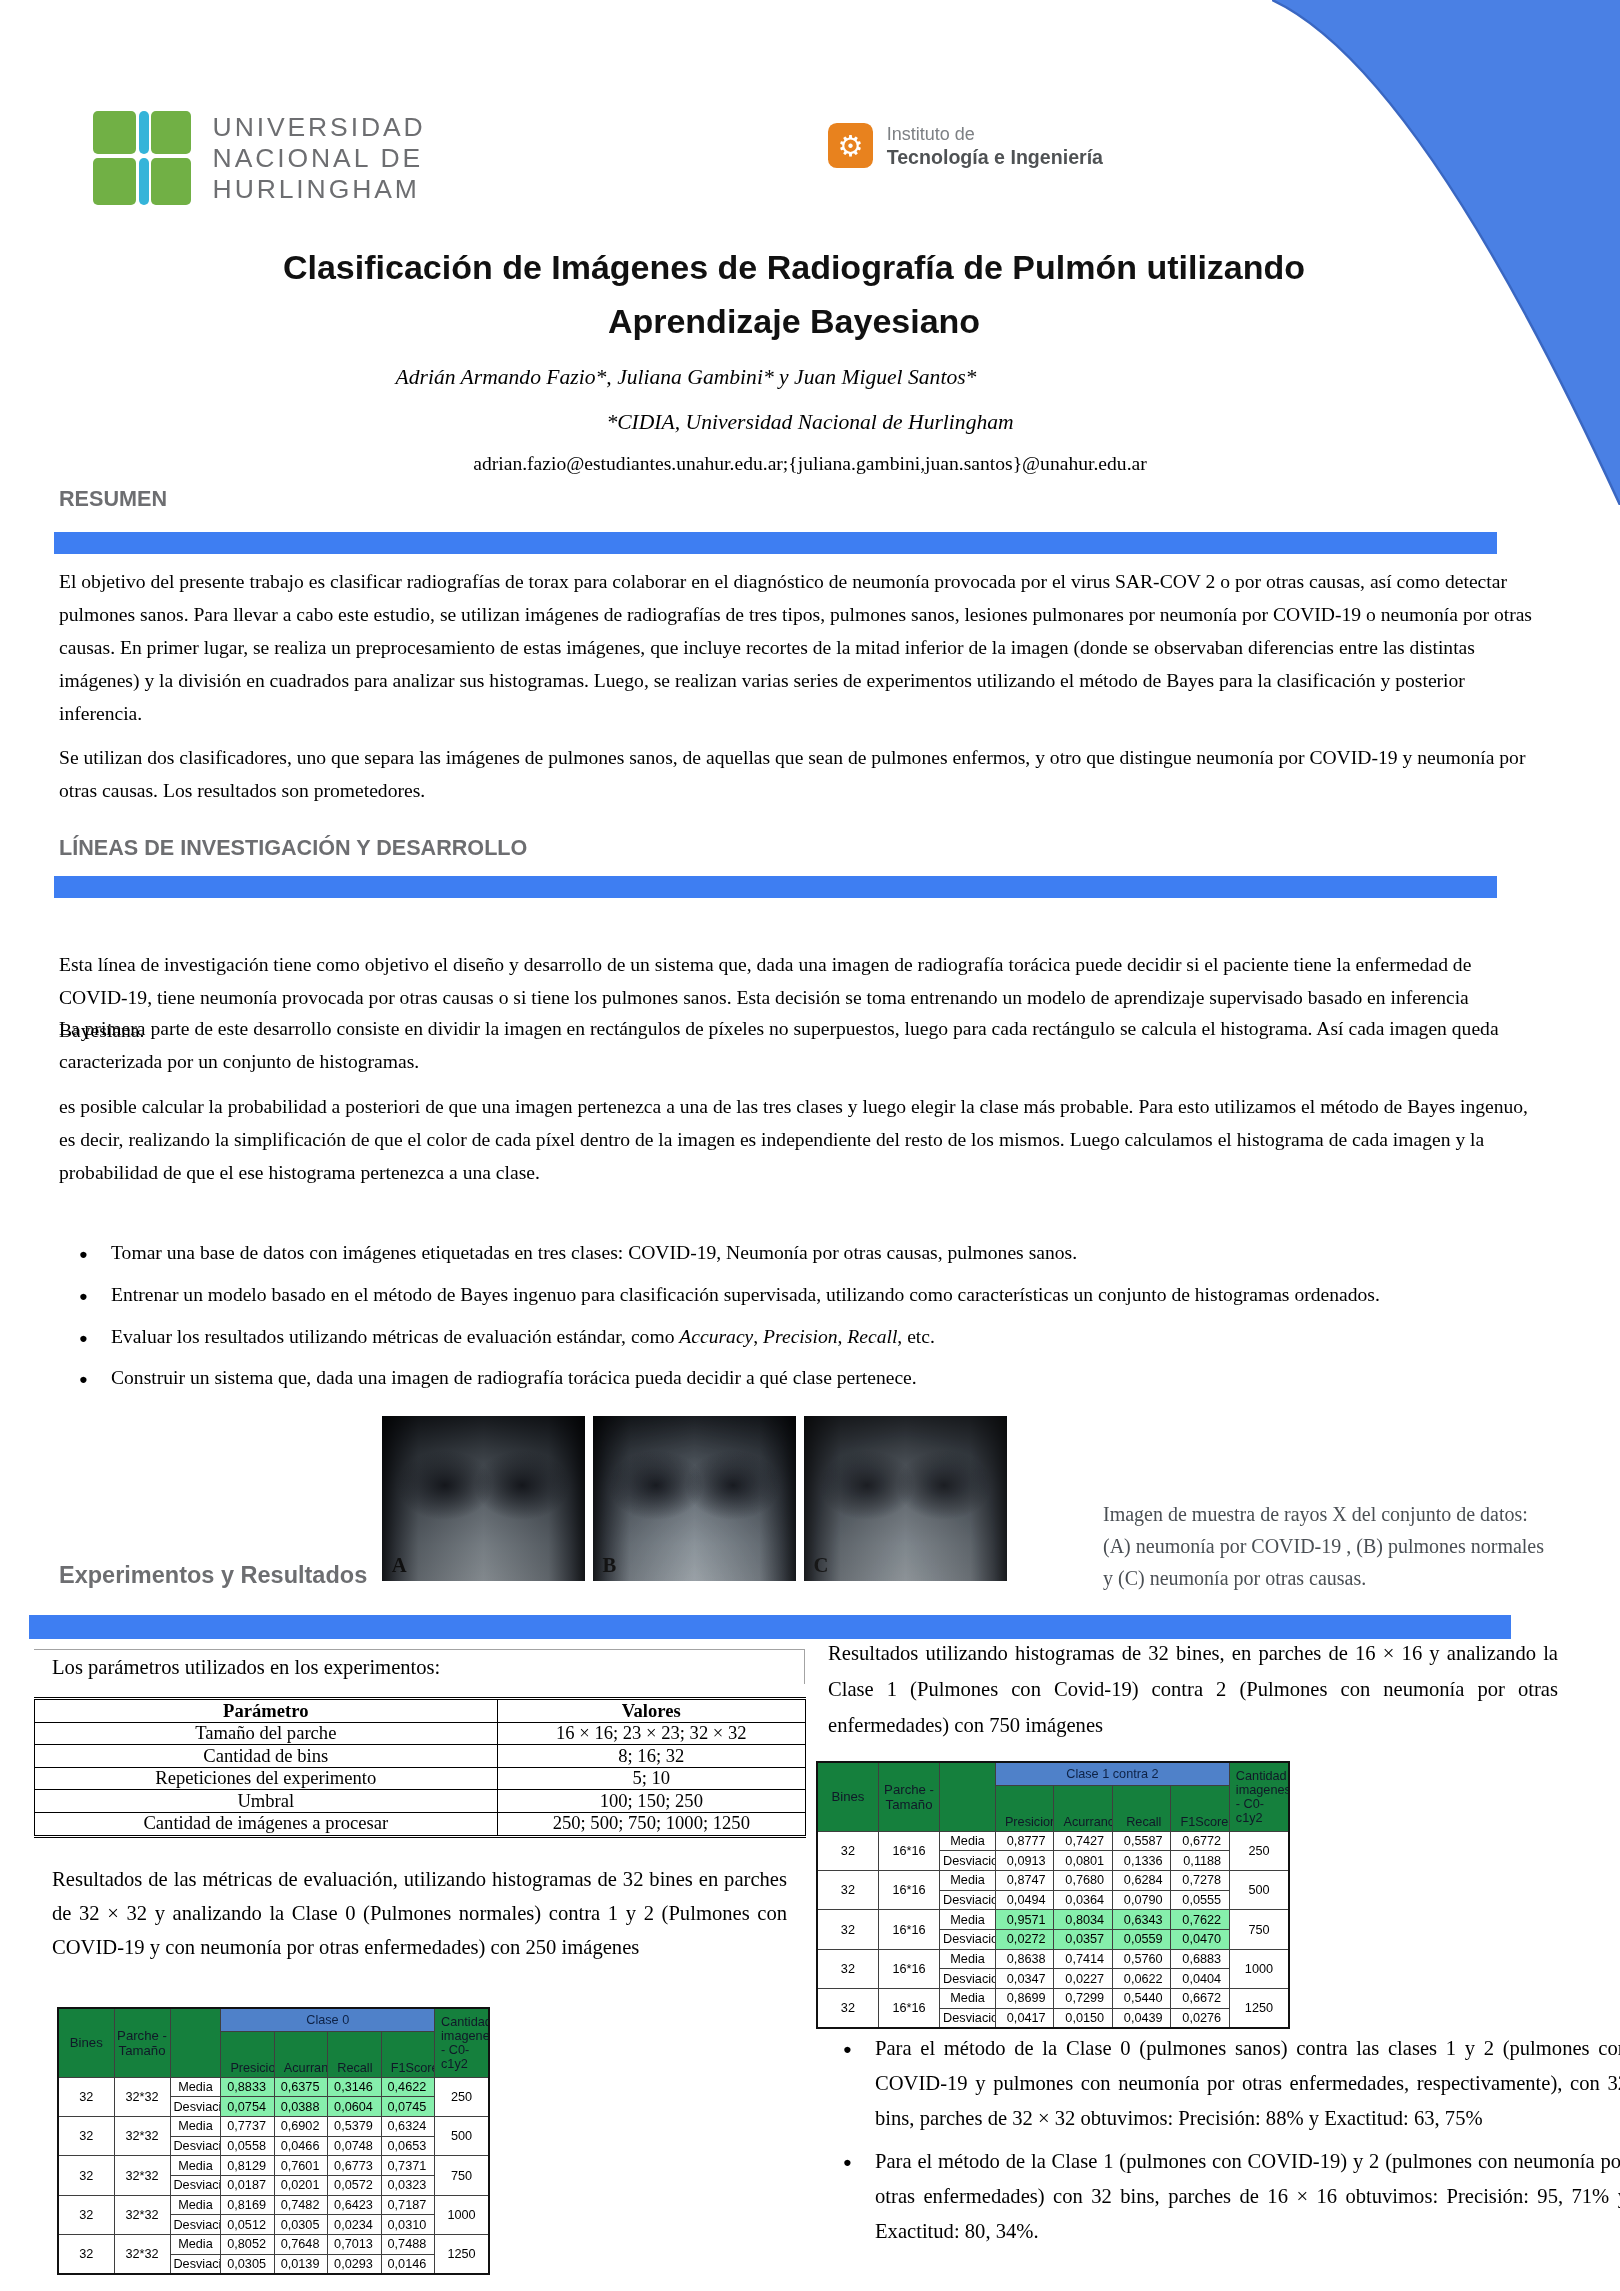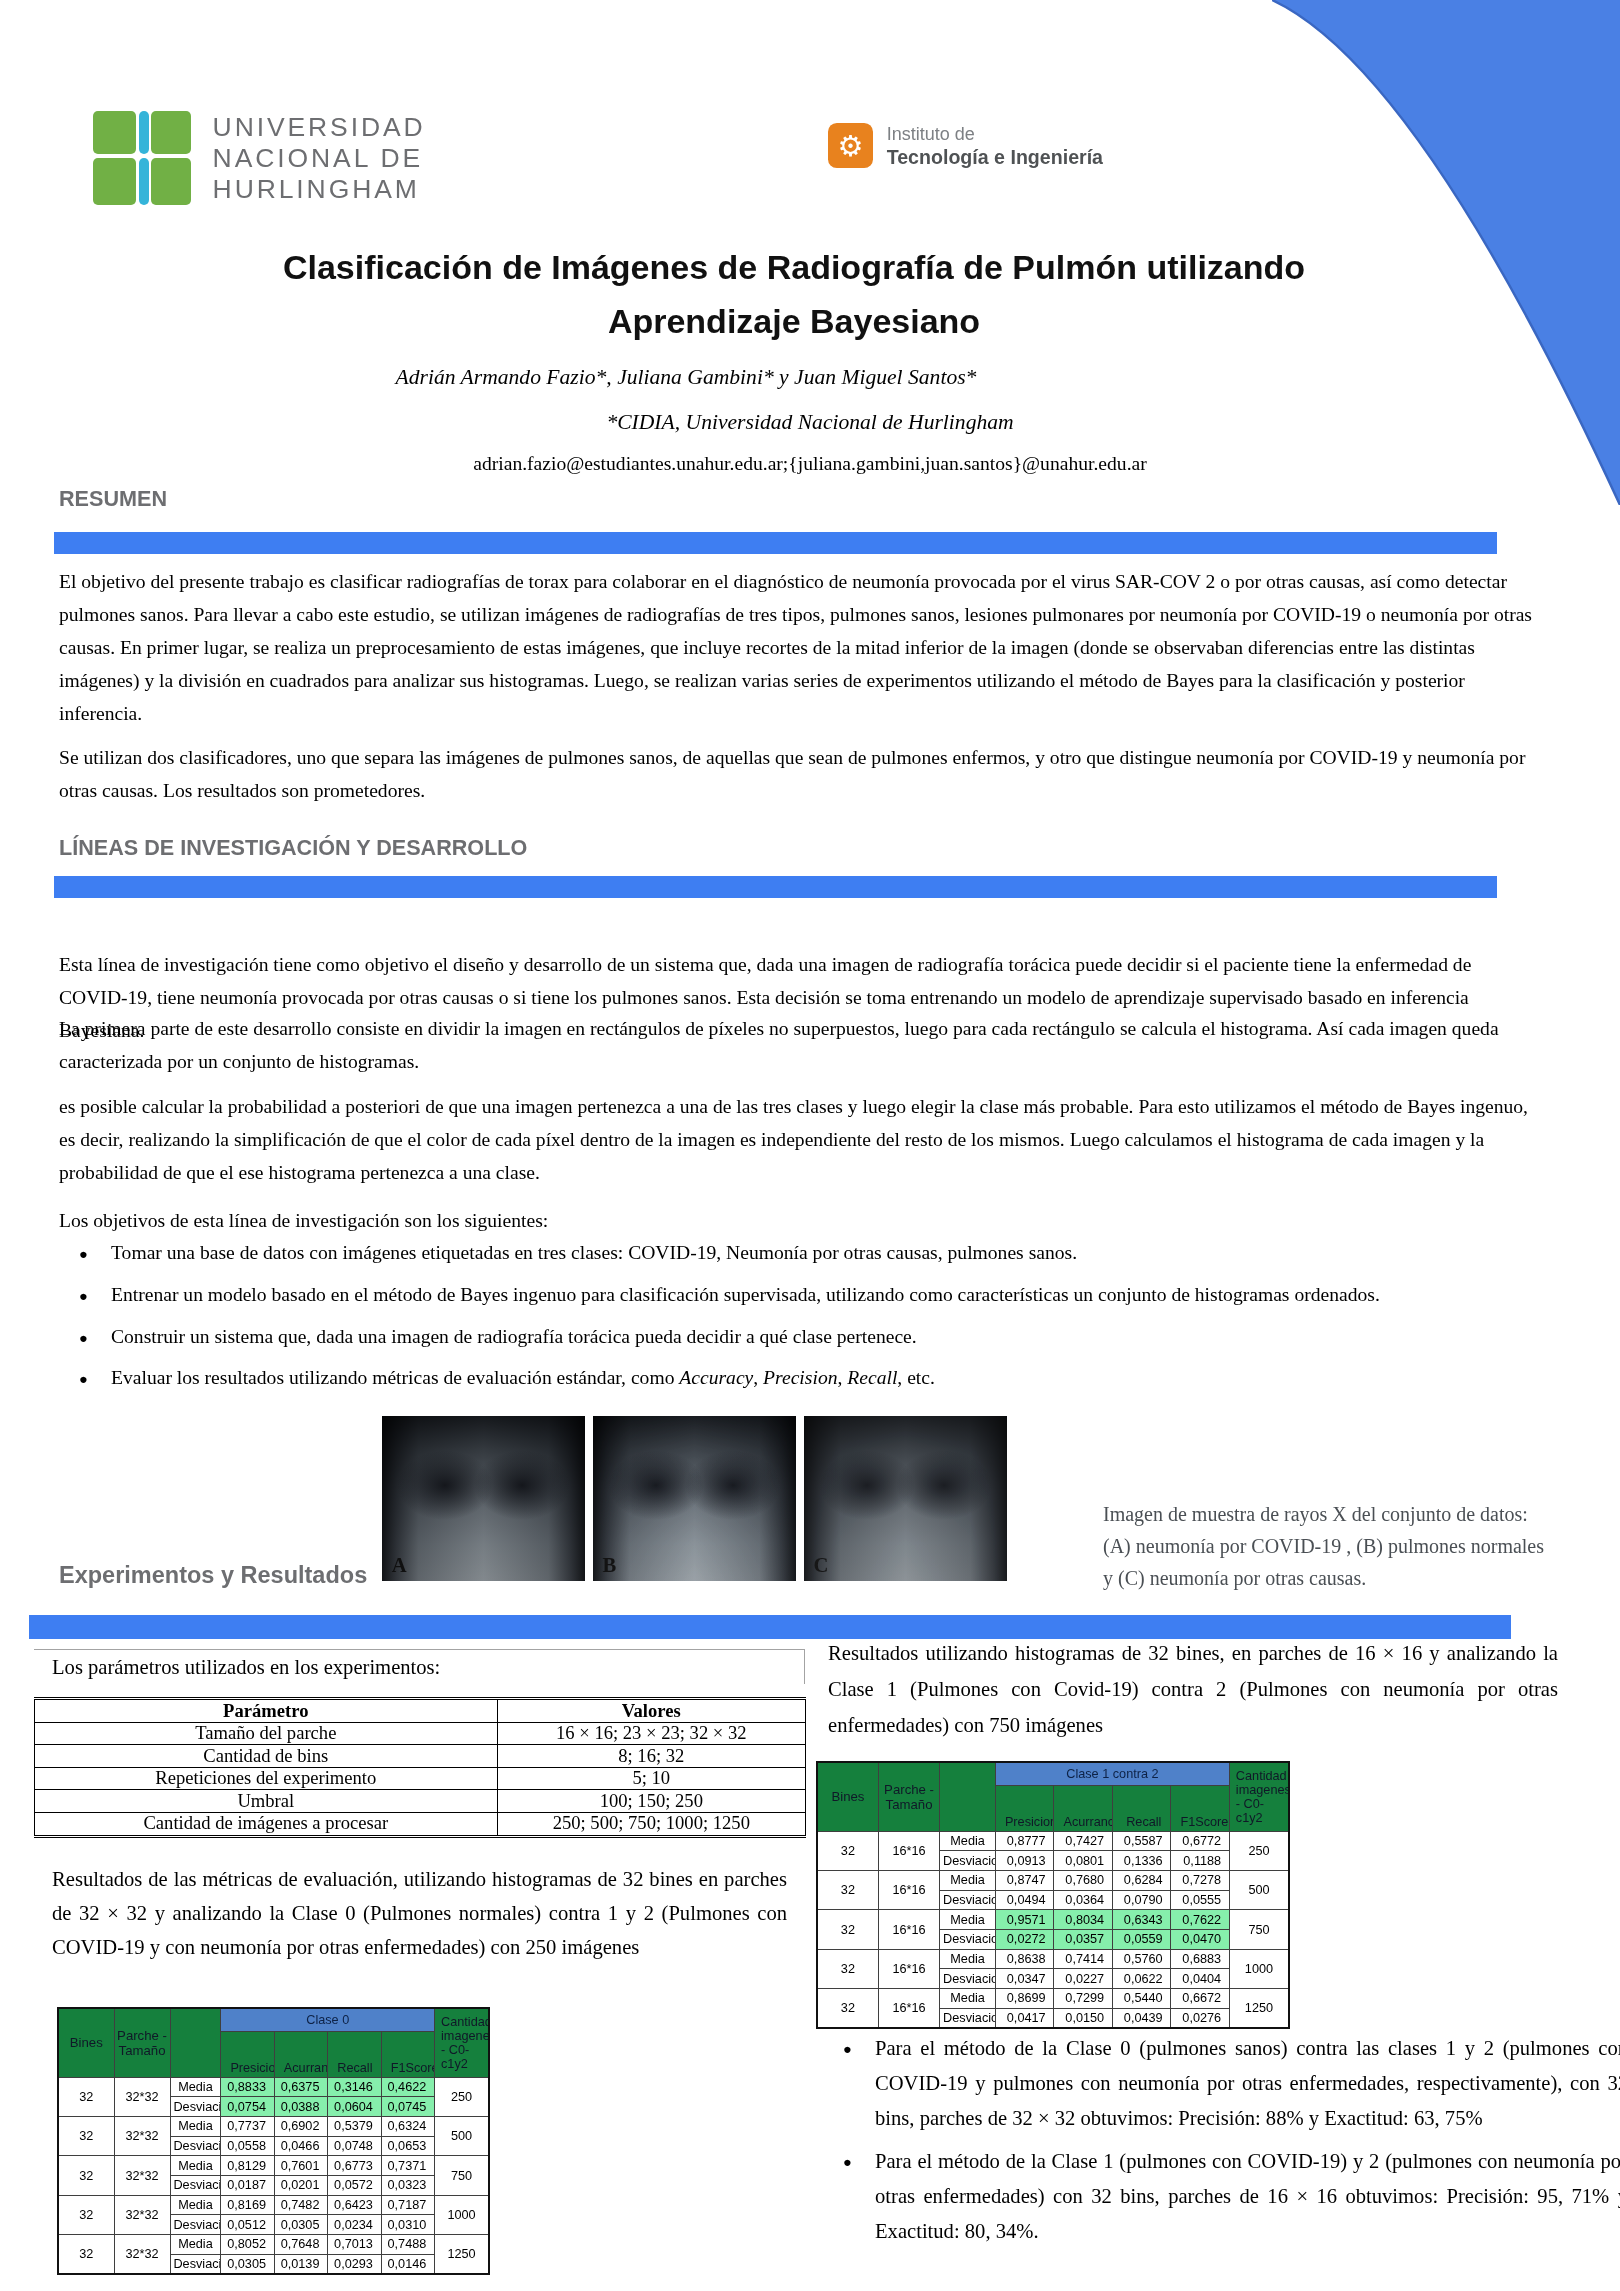--- a/index.html
+++ b/index.html
@@ -162,26 +162,25 @@
   <div id="resumen-h" class="abs sec-h">RESUMEN</div>
   <div id="bar1" class="bluebar"></div>
   <div id="resumen-p1" class="para">El objetivo del presente trabajo es clasificar radiografías de torax para colaborar en el diagnóstico de neumonía provocada por el virus SAR-COV 2 o por otras causas, así como detectar pulmones sanos. Para llevar a cabo este estudio, se utilizan imágenes de radiografías de tres tipos, pulmones sanos, lesiones pulmonares por neumonía por COVID-19 o neumonía por otras causas. En primer lugar, se realiza un preprocesamiento de estas imágenes, que incluye recortes de la mitad inferior de la imagen (donde se observaban diferencias entre las distintas imágenes) y la división en cuadrados para analizar sus histogramas. Luego, se realizan varias series de experimentos utilizando el método de Bayes para la clasificación y posterior inferencia.</div>
   <div id="resumen-p2" class="para">Se utilizan dos clasificadores, uno que separa las imágenes de pulmones sanos, de aquellas que sean de pulmones enfermos, y otro que distingue neumonía por COVID-19 y neumonía por otras causas. Los resultados son prometedores.</div>
 
   <div id="lineas-h" class="abs sec-h">LÍNEAS DE INVESTIGACIÓN Y DESARROLLO</div>
   <div id="bar2" class="bluebar"></div>
   <div id="lineas-p1" class="para">Esta línea de investigación tiene como objetivo el diseño y desarrollo de un sistema que, dada una imagen de radiografía torácica puede decidir si el paciente tiene la enfermedad de COVID-19, tiene neumonía provocada por otras causas o si tiene los pulmones sanos. Esta decisión se toma entrenando un modelo de aprendizaje supervisado basado en inferencia Bayesiana.</div>
   <div id="lineas-p2" class="para">La primera parte de este desarrollo consiste en dividir la imagen en rectángulos de píxeles no superpuestos, luego para cada rectángulo se calcula el histograma.  Así cada imagen queda caracterizada por un conjunto de histogramas.</div>
   <div id="lineas-p3" class="para">es posible calcular la probabilidad a posteriori de que una imagen pertenezca a una de las tres clases y luego elegir la clase más probable. Para esto utilizamos el método de Bayes ingenuo, es decir, realizando la simplificación de que el color de cada píxel dentro de la imagen es independiente del resto de los mismos. Luego calculamos el histograma de cada imagen y la probabilidad de que el ese histograma pertenezca a una clase.</div>
-  <div id="objetivos-intro" class="para">Los objetivos de esta línea de investigación son los siguientes:</div>
   <ul id="objetivos-list" class="abs blist">
       <li>Tomar una base de datos con imágenes etiquetadas en tres clases: COVID-19, Neumonía por otras causas, pulmones sanos.</li>
       <li>Entrenar un modelo basado en el método de Bayes ingenuo para clasificación supervisada, utilizando como características un conjunto de histogramas ordenados.</li>
+      <li><span>Evaluar los resultados utilizando métricas de evaluación estándar, como </span><span class="it">Accuracy</span><span>, </span><span class="it">Precision</span><span>, </span><span class="it">Recall</span><span>, etc.</span></li>
       <li>Construir un sistema que, dada una imagen de radiografía torácica pueda decidir a qué clase pertenece.</li>
-      <li><span>Evaluar los resultados utilizando métricas de evaluación estándar, como </span><span class="it">Accuracy</span><span>, </span><span class="it">Precision</span><span>, </span><span class="it">Recall</span><span>, etc.</span></li>
     </ul>
 
   <div id="xray-row" class="abs">
     <div class="xray">
       <span class="xlabel">A</span>
     </div>
     <div class="xray b">
       <span class="xlabel">B</span>
     </div>
     <div class="xray c">

